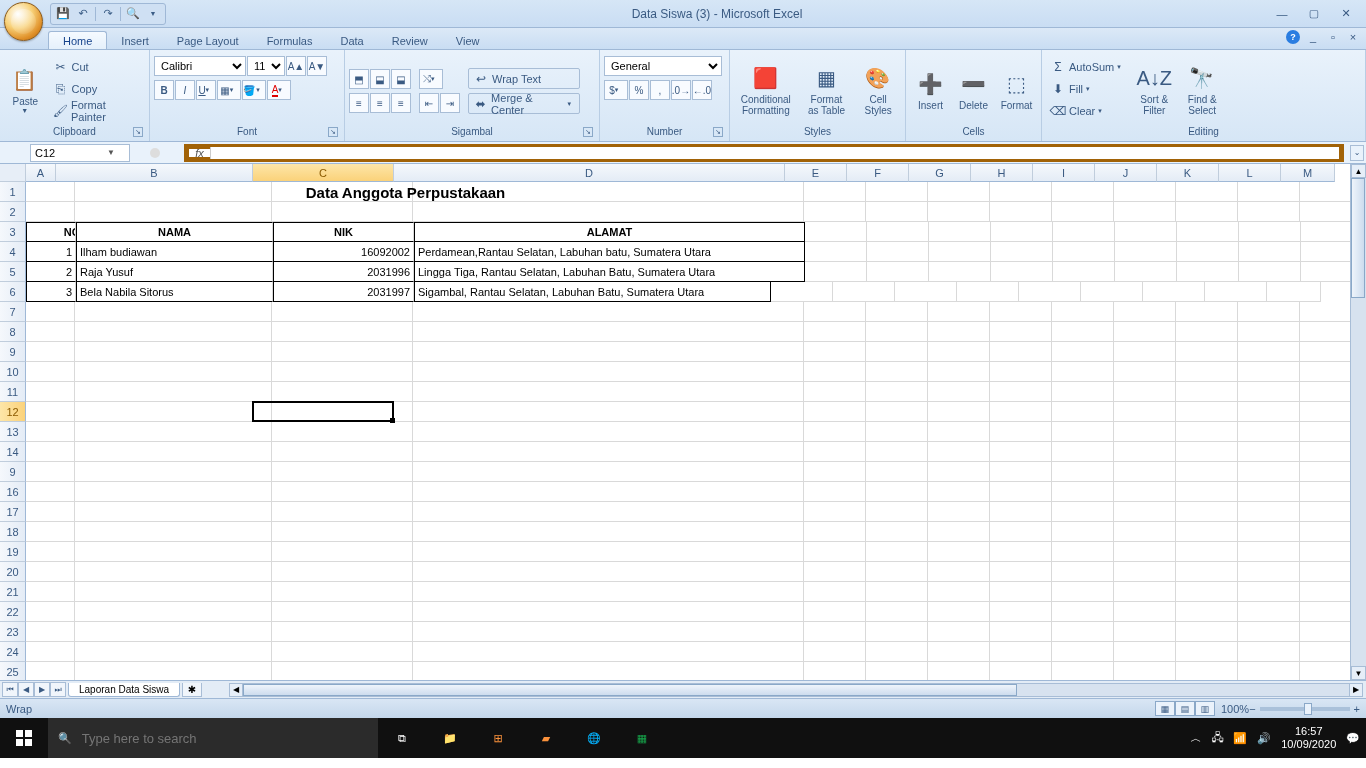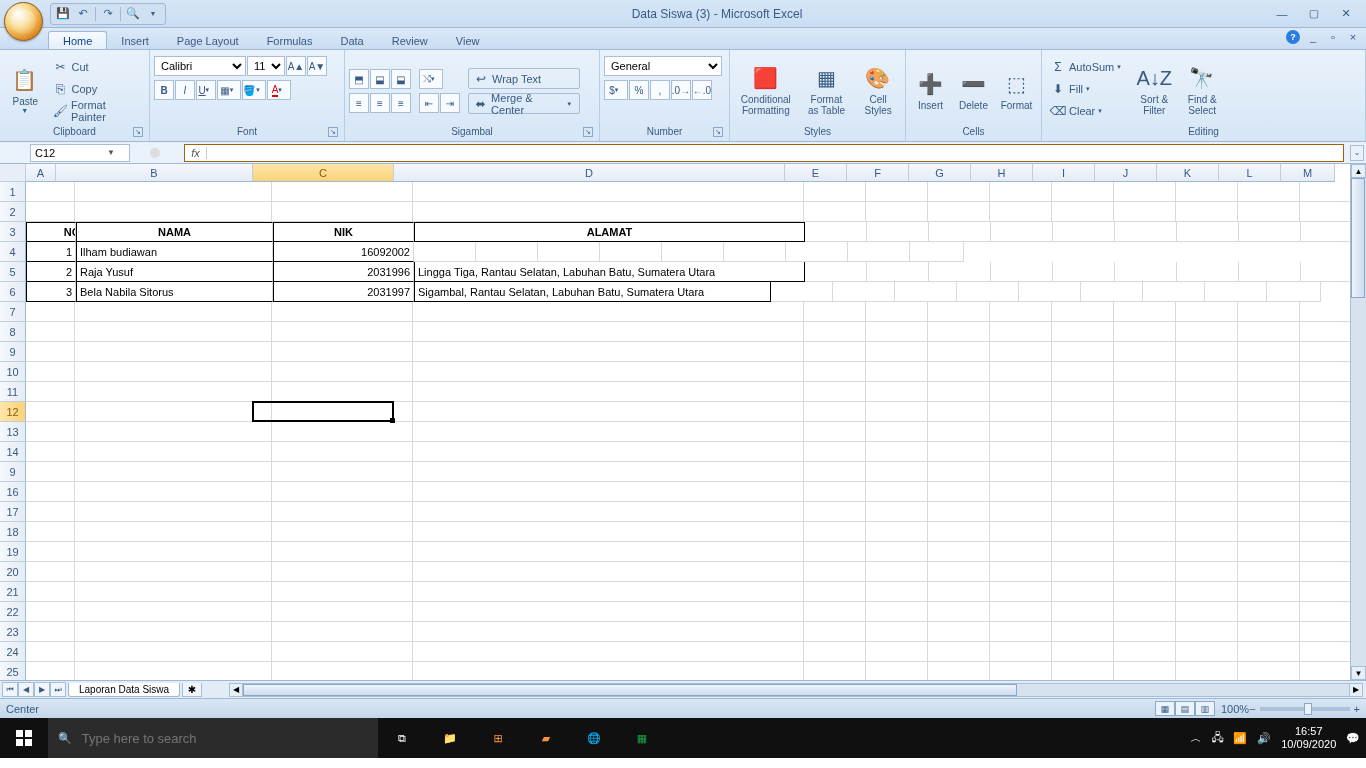--- a/index.html
+++ b/index.html
@@ -40,21 +40,21 @@
 .sq.w{width:24px;}
 .dd{width:8px;font-size:7px;color:#3a5a82;}
 select.rb, input.rb{height:20px;border:1px solid #a8bdd6;background:#fff;font-size:11px;padding:0 2px;color:#000;}
 .hline{display:flex;gap:1px;}
 
 
 .fbar{height:22px;background:#e9f2fb;border-bottom:1px solid #9fb8d6;display:flex;align-items:center;}
 .namebox{width:100px;height:18px;border:1px solid #a8bdd6;background:#fff;margin-left:30px;display:flex;align-items:center;padding:0 4px;}
 .namebox input{border:none;width:70px;font-size:11px;outline:none;}
 .namebox .ndd{width:12px;text-align:center;color:#555;font-size:8px;}
-.fx-area{flex:1;height:18px;border:1px solid #a16207;background:#fff;margin:0 6px 0 4px;display:flex;align-items:center;}
+.fx-area{flex:1;height:18px;border:5px solid #a16207;background:#fff;margin:0 6px 0 4px;display:flex;align-items:center;}
 .fx-area .fx{width:22px;text-align:center;font-style:italic;color:#555;border-right:1px solid #ccc;}
 .fbar .expand{width:14px;height:16px;border:1px solid #a8bdd6;margin-right:2px;display:flex;align-items:center;justify-content:center;font-size:8px;color:#3a5a82;cursor:pointer;}
 
 
 .gridwrap{position:relative;height:516px;overflow:hidden;background:#fff;}
 .corner{position:absolute;left:0;top:0;width:26px;height:18px;background:#e7eef7;border-right:1px solid #c0cddc;border-bottom:1px solid #c0cddc;}
 .colheads{position:absolute;left:26px;top:0;height:18px;display:flex;}
 .ch{background:linear-gradient(#f5f8fc,#e4ecf6);border-right:1px solid #c0cddc;border-bottom:1px solid #9fb8d6;display:flex;align-items:center;justify-content:center;color:#3a5a82;font-size:11px;cursor:pointer;}
 .ch.sel{background:linear-gradient(#fde6a8,#fbd27a);color:#8a5a00;}
 .rowheads{position:absolute;left:0;top:18px;width:26px;}
@@ -427,20 +427,21 @@
         <div class="cell cI" style="width: 62px;"></div>
         <div class="cell cJ" style="width: 62px;"></div>
         <div class="cell cK" style="width: 62px;"></div>
         <div class="cell cL" style="width: 62px;"></div>
         <div class="cell cM" style="width: 54px;"></div>
       </div>
       <div class="row">
         <div class="cell cA bord-l bord-b" style="width: 30px; justify-content: flex-end;">1</div>
         <div class="cell cB bord-l bord-b" style="width: 197px;">Ilham budiawan</div>
         <div class="cell cC bord-l bord-b" style="width: 141px; justify-content: flex-end;">16092002</div>
+        <div class="cell cD bord-l bord-r bord-b" style="width: 391px;">Perdamean,Rantau Selatan, Labuhan batu, Sumatera Utara</div>
         <div class="cell cE" style="width: 62px;"></div>
         <div class="cell cF" style="width: 62px;"></div>
         <div class="cell cG" style="width: 62px;"></div>
         <div class="cell cH" style="width: 62px;"></div>
         <div class="cell cI" style="width: 62px;"></div>
         <div class="cell cJ" style="width: 62px;"></div>
         <div class="cell cK" style="width: 62px;"></div>
         <div class="cell cL" style="width: 62px;"></div>
         <div class="cell cM" style="width: 54px;"></div>
       </div>
@@ -752,20 +753,21 @@
         <div class="cell cE" style="width: 62px;"></div>
         <div class="cell cF" style="width: 62px;"></div>
         <div class="cell cG" style="width: 62px;"></div>
         <div class="cell cH" style="width: 62px;"></div>
         <div class="cell cI" style="width: 62px;"></div>
         <div class="cell cJ" style="width: 62px;"></div>
         <div class="cell cK" style="width: 62px;"></div>
         <div class="cell cL" style="width: 62px;"></div>
         <div class="cell cM" style="width: 54px;"></div>
       </div>
+      <div class="cell title-cell" style="position: absolute; left: 0px; top: 0px; width: 759px; height: 20px; justify-content: center; border: none;">Data Anggota Perpustakaan</div>
     </div>
   <div class="selbox" id="selbox" style="left: 252px; top: 237px; width: 142px; height: 21px;"></div>
   <div class="vscroll">
     <div class="ar">▲</div>
     <div class="vthumb"></div>
     <div class="ar" style="position:absolute;bottom:0;width:100%;">▼</div>
   </div>
 </div>
 
 <div class="sheetbar">
@@ -778,21 +780,21 @@
   <div class="stab">Laporan Data Siswa</div>
   <div class="newstab">✱</div>
   <div class="hscroll">
     <div class="arL">◀</div>
     <div class="thumb"></div>
     <div class="arR">▶</div>
   </div>
 </div>
 
 <div class="status">
-  <span>Center</span>
+  <span>Wrap</span>
   <div class="spacer"></div>
   <div class="viewbtns">
     <div>▦</div>
     <div>▤</div>
     <div>▥</div>
   </div>
   <span>100%</span>
   <div class="zoom">
     <span>−</span>
     <div class="track">

